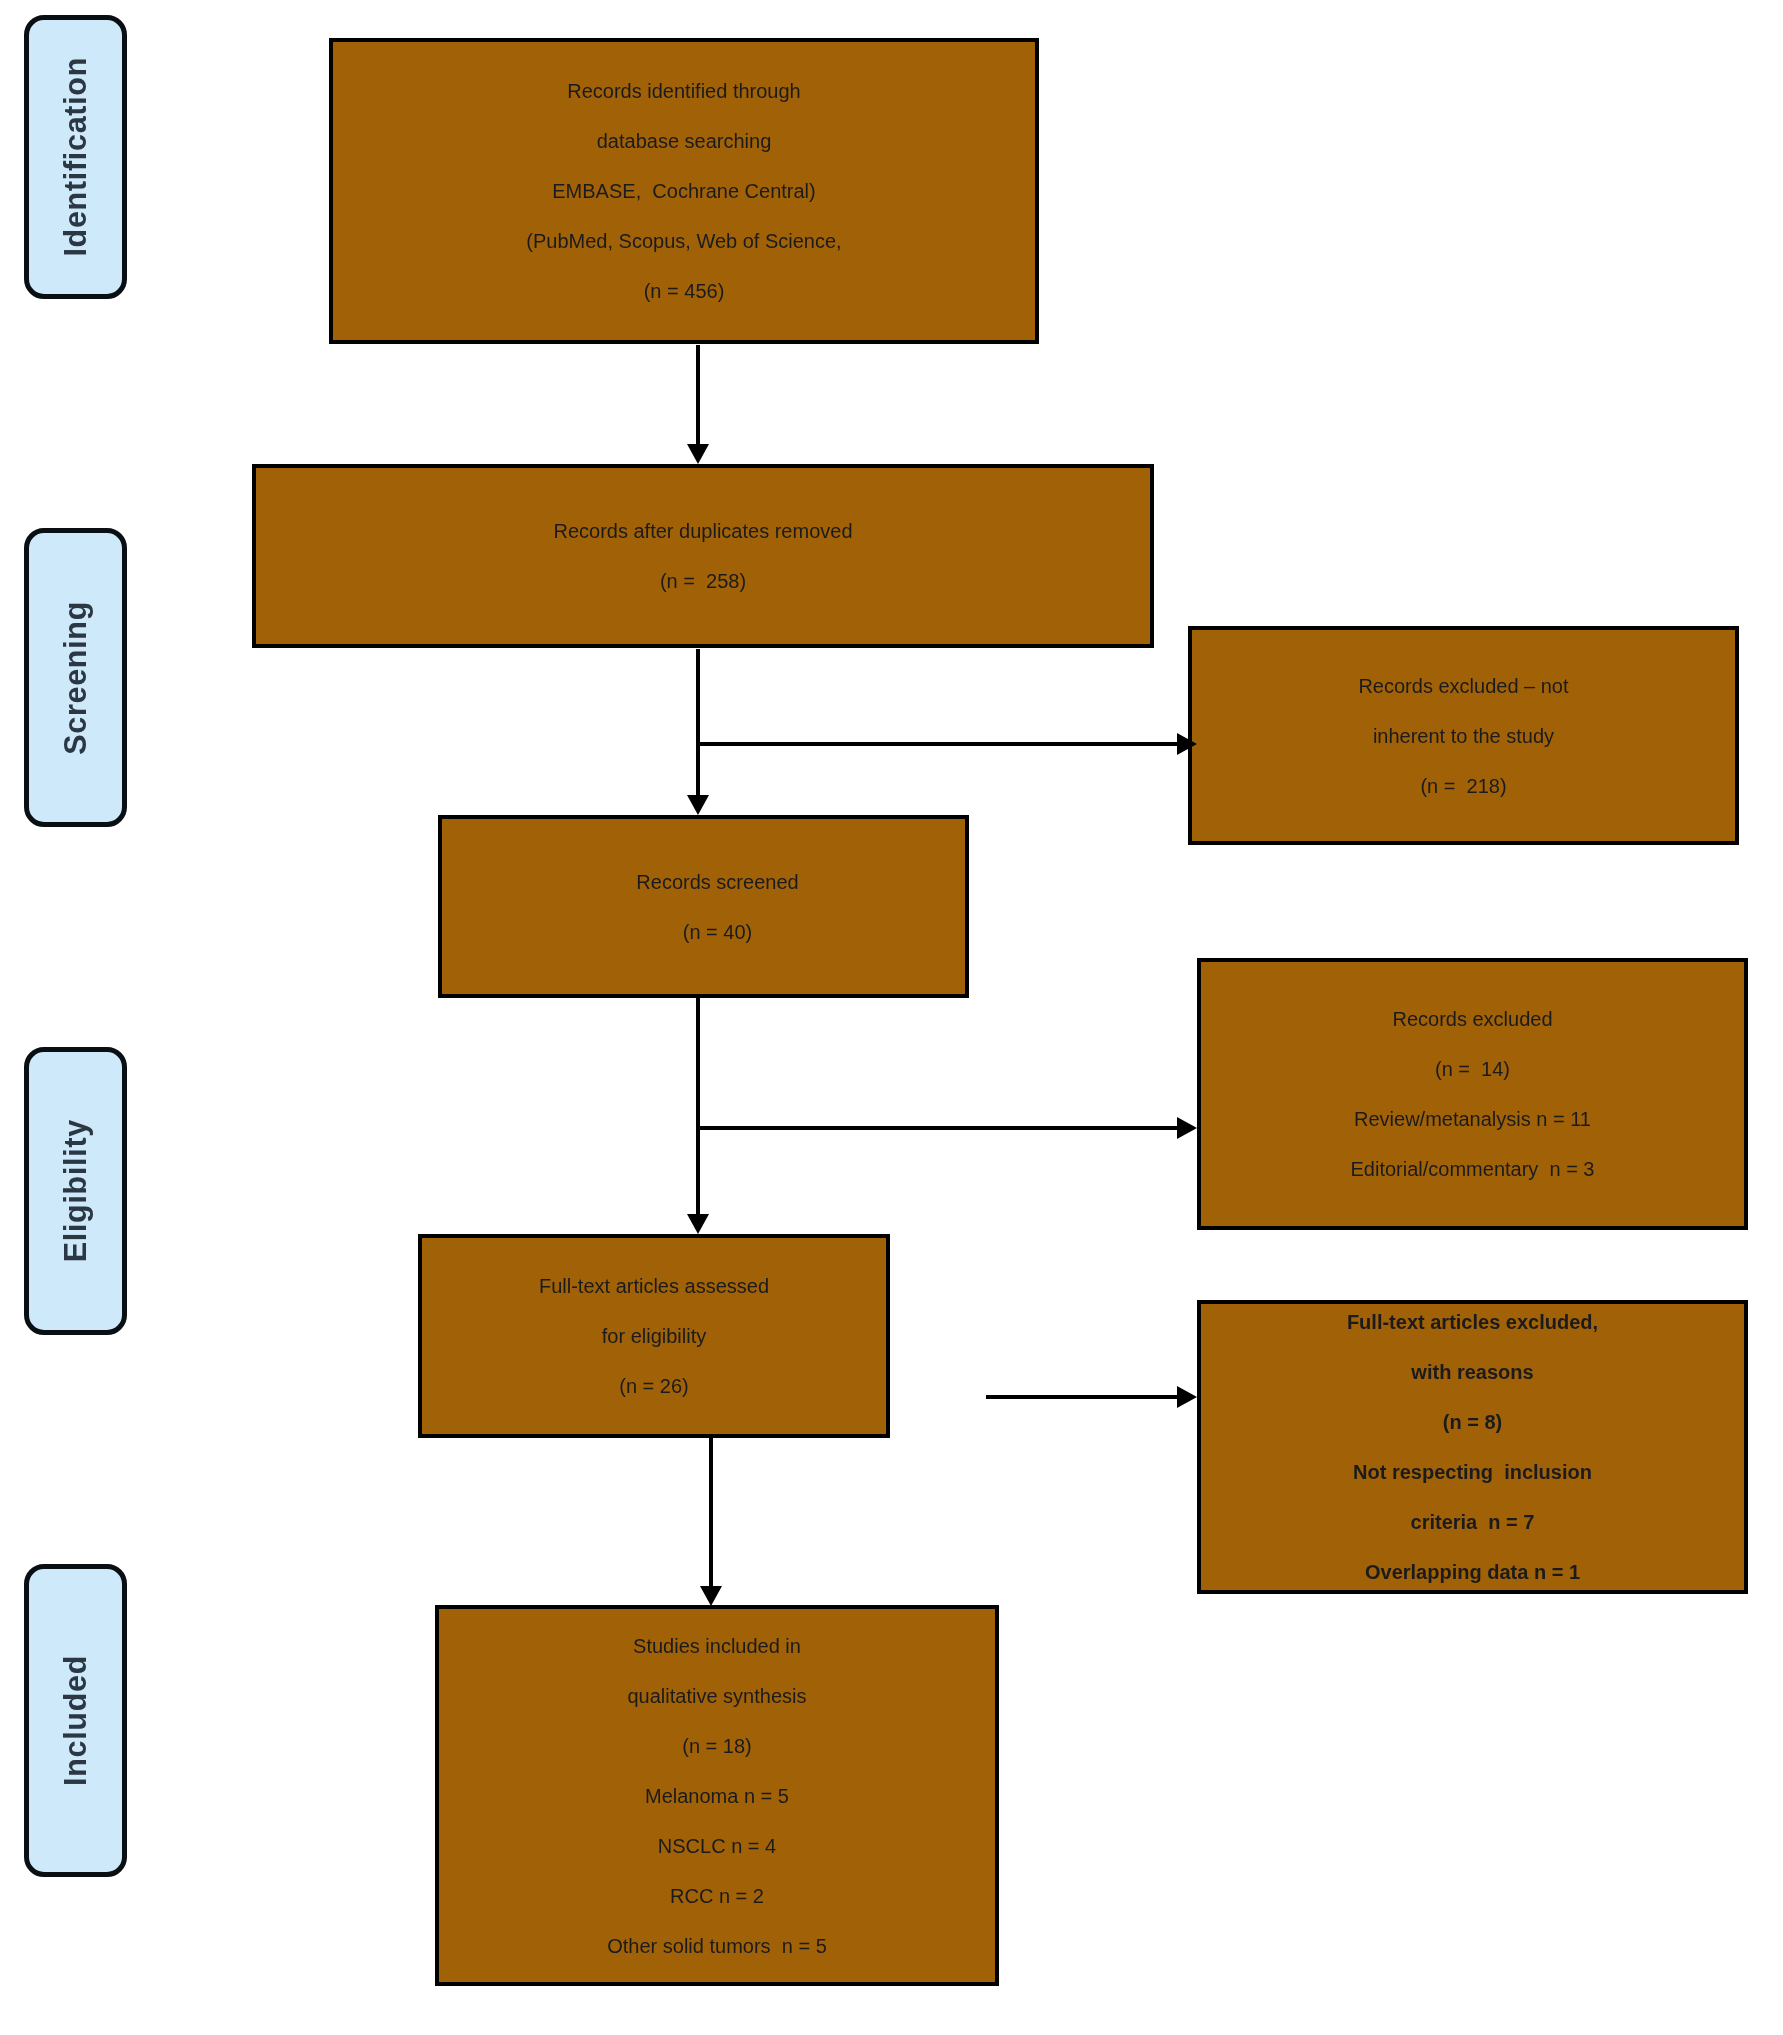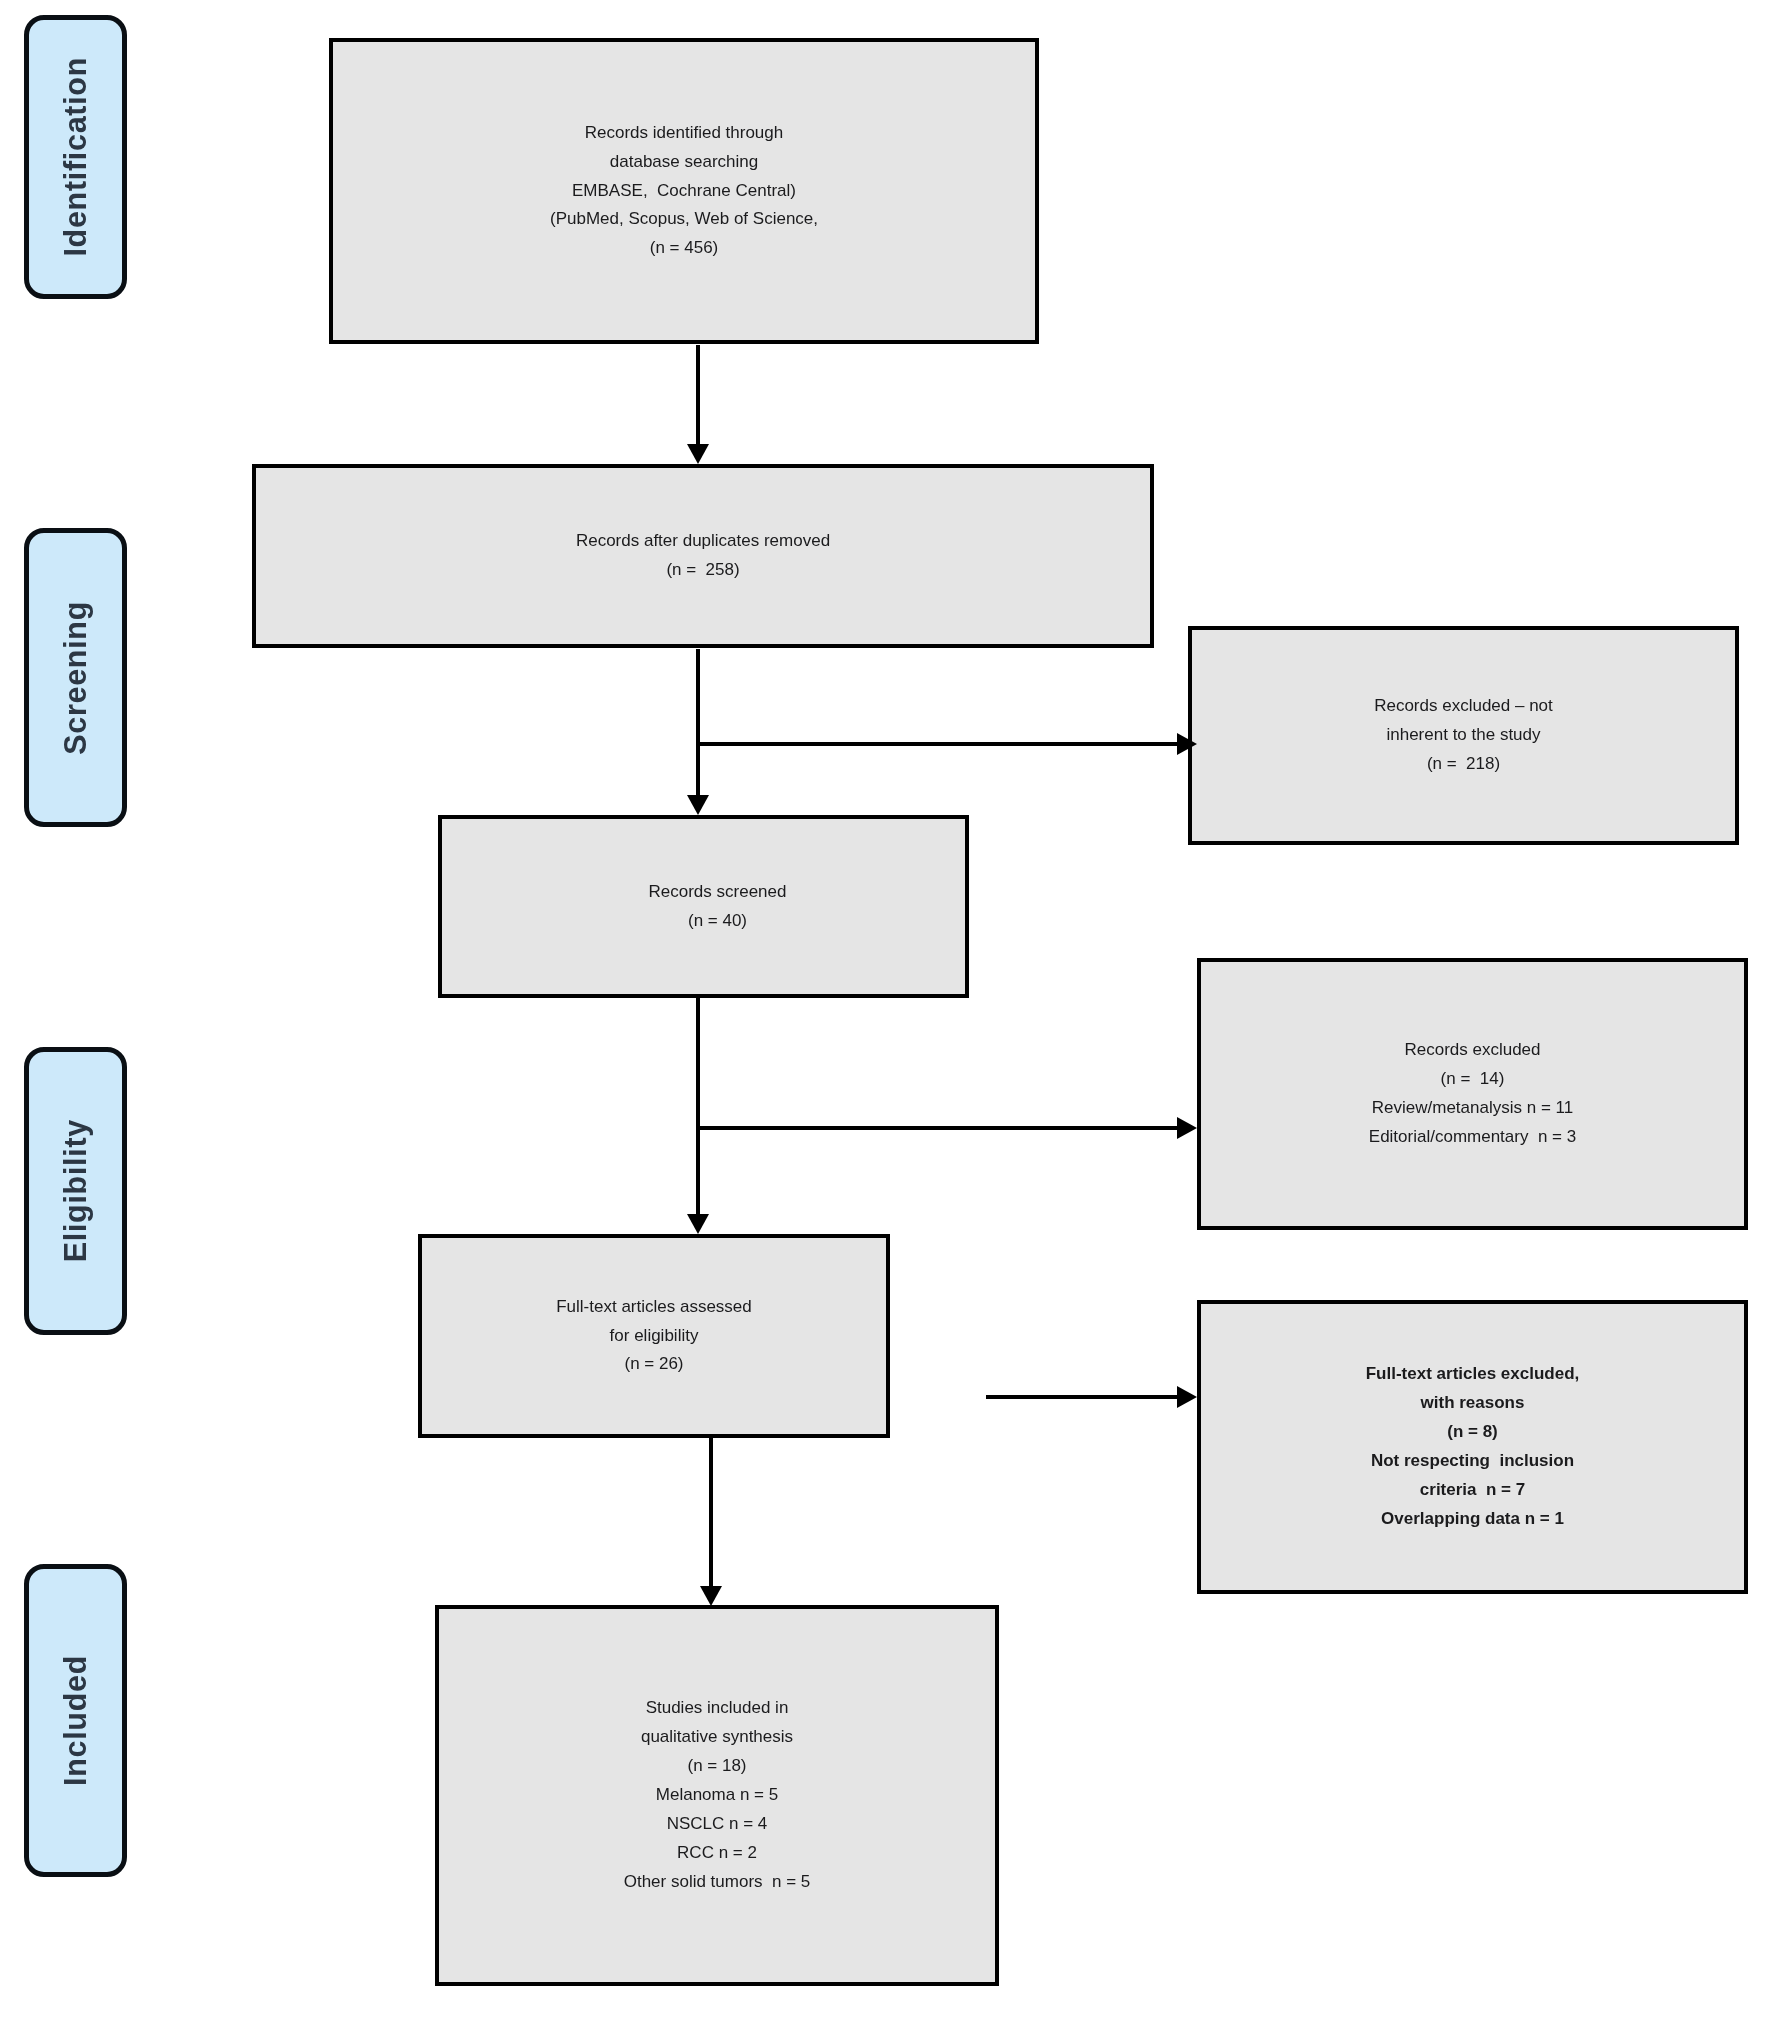--- a/index.html
+++ b/index.html
@@ -29,31 +29,32 @@
     transform: rotate(180deg);
     font-size: 30.5px;
     font-weight: bold;
     letter-spacing: 0.7px;
     color: #2c3744;
     white-space: pre;
   }
   
   .box {
     position: absolute;
-    background: #e5e5e5;
+    background: #a16207;
     border: 4.6px solid #000000;
     box-sizing: border-box;
     display: flex;
     flex-direction: column;
     align-items: center;
     justify-content: center;
     text-align: center;
     color: #1b1b1d;
-    font-size: 17px;
+    font-size: 20px;
     line-height: 1.7;
+    gap: 16px;
   }
   .bline { white-space: pre; }
   
   .vline { position: absolute; width: 4px; background: #000000; }
   .hline { position: absolute; height: 4px; background: #000000; }
   .arrow-down {
     position: absolute; width: 0; height: 0;
     border-left: 11.3px solid transparent;
     border-right: 11.3px solid transparent;
     border-top: 20px solid #000000;

